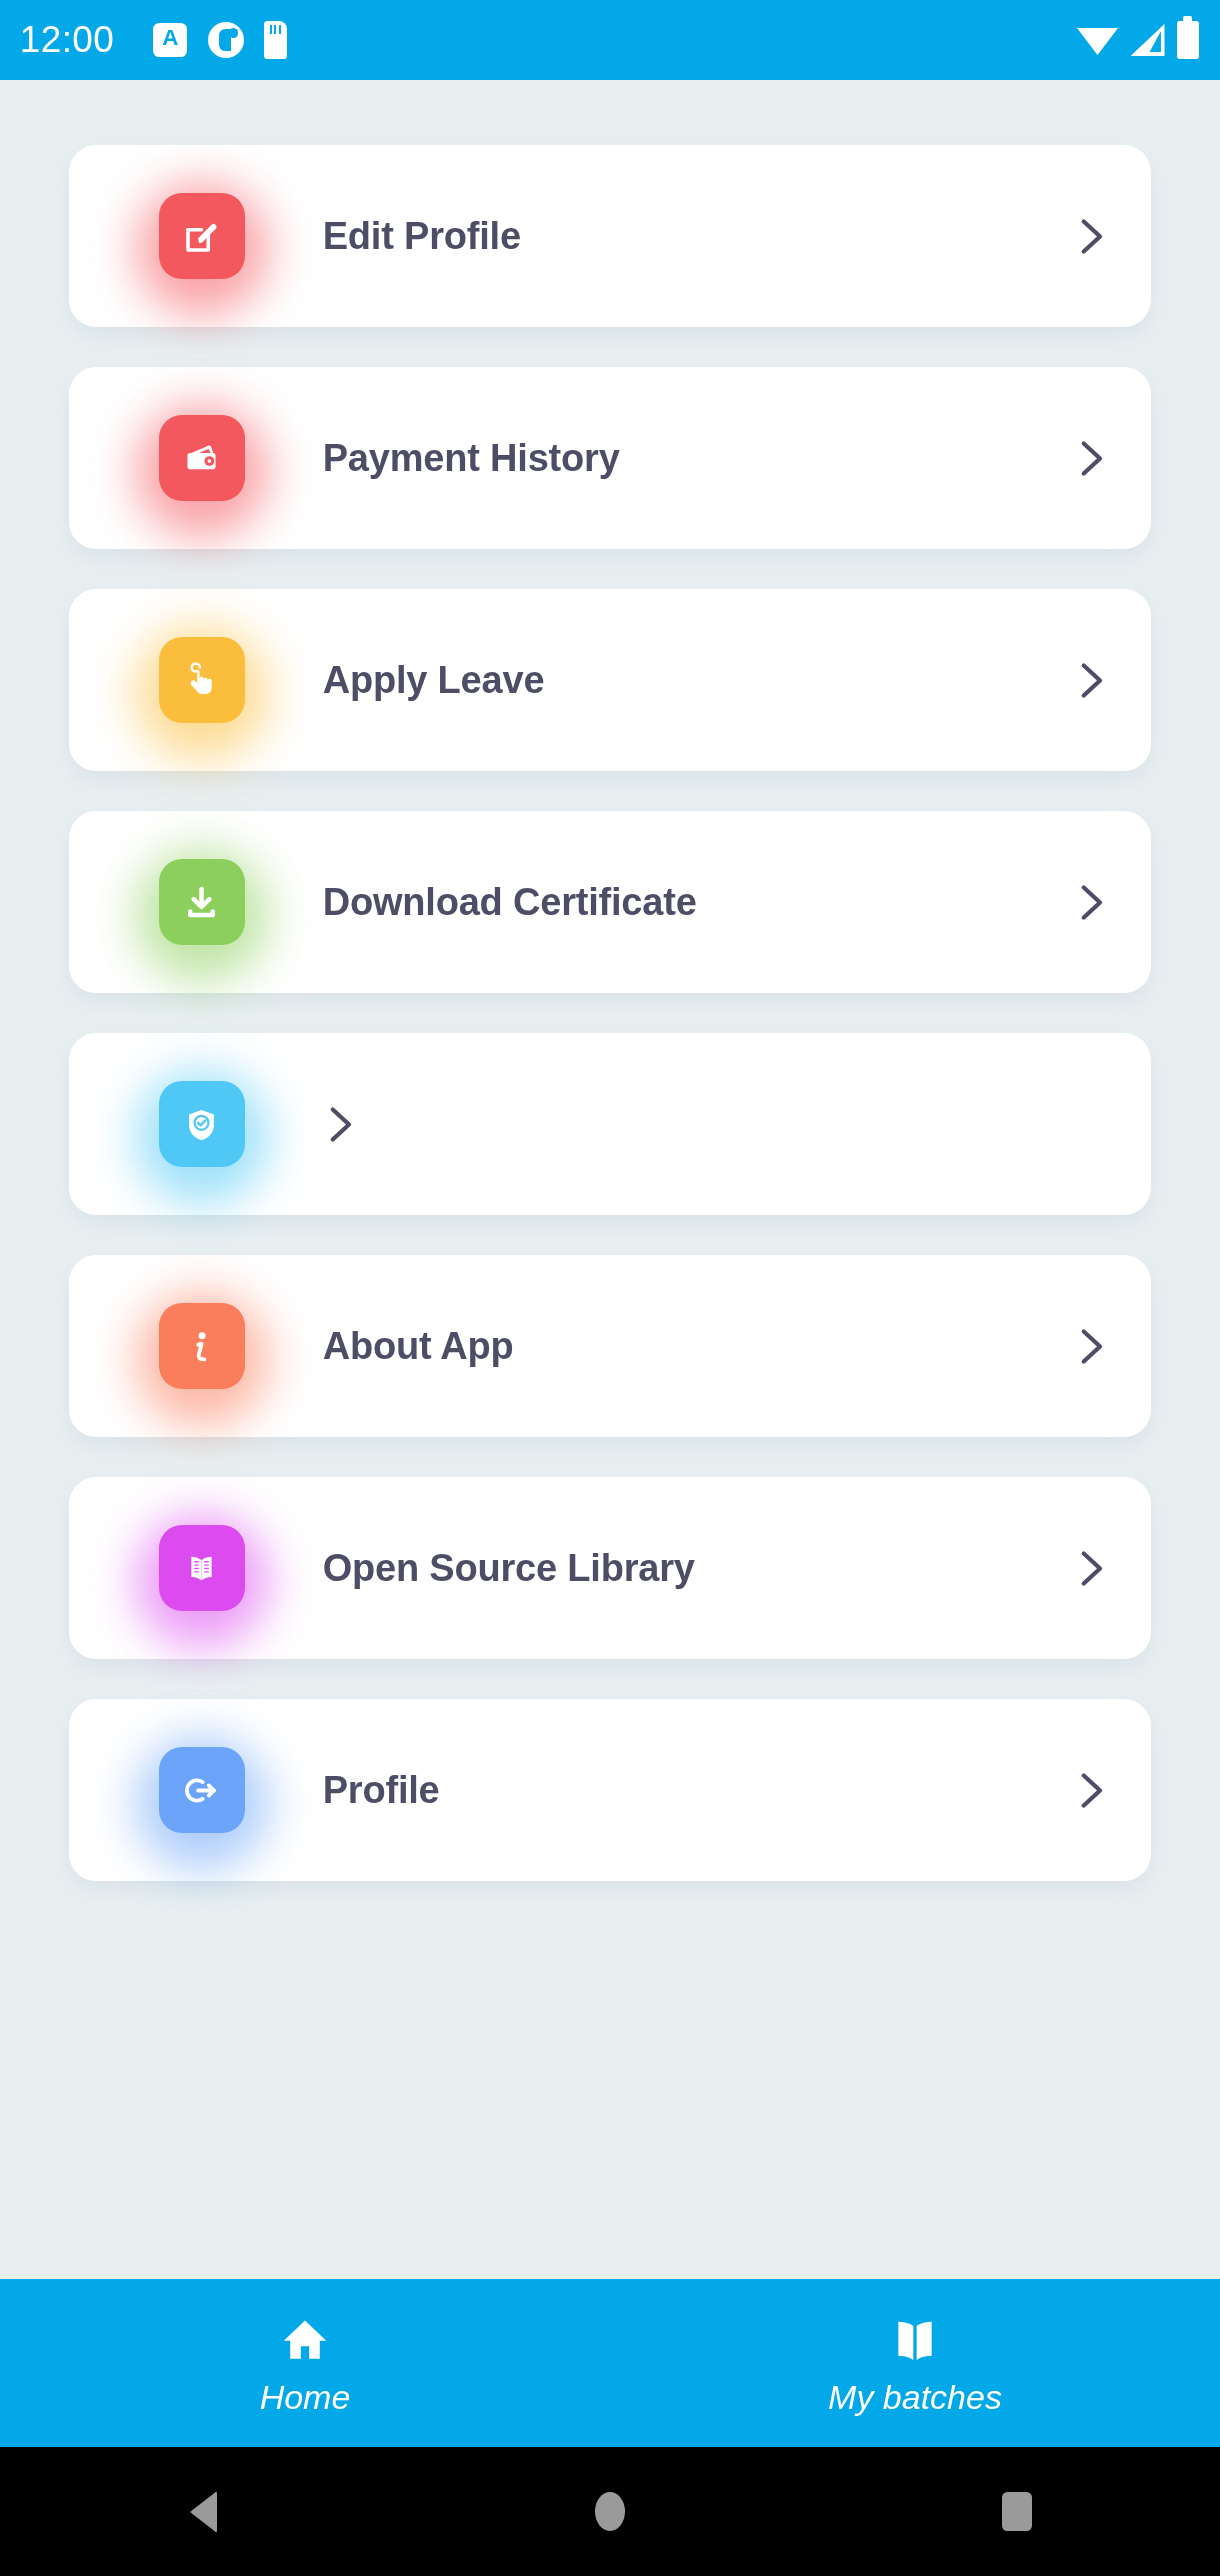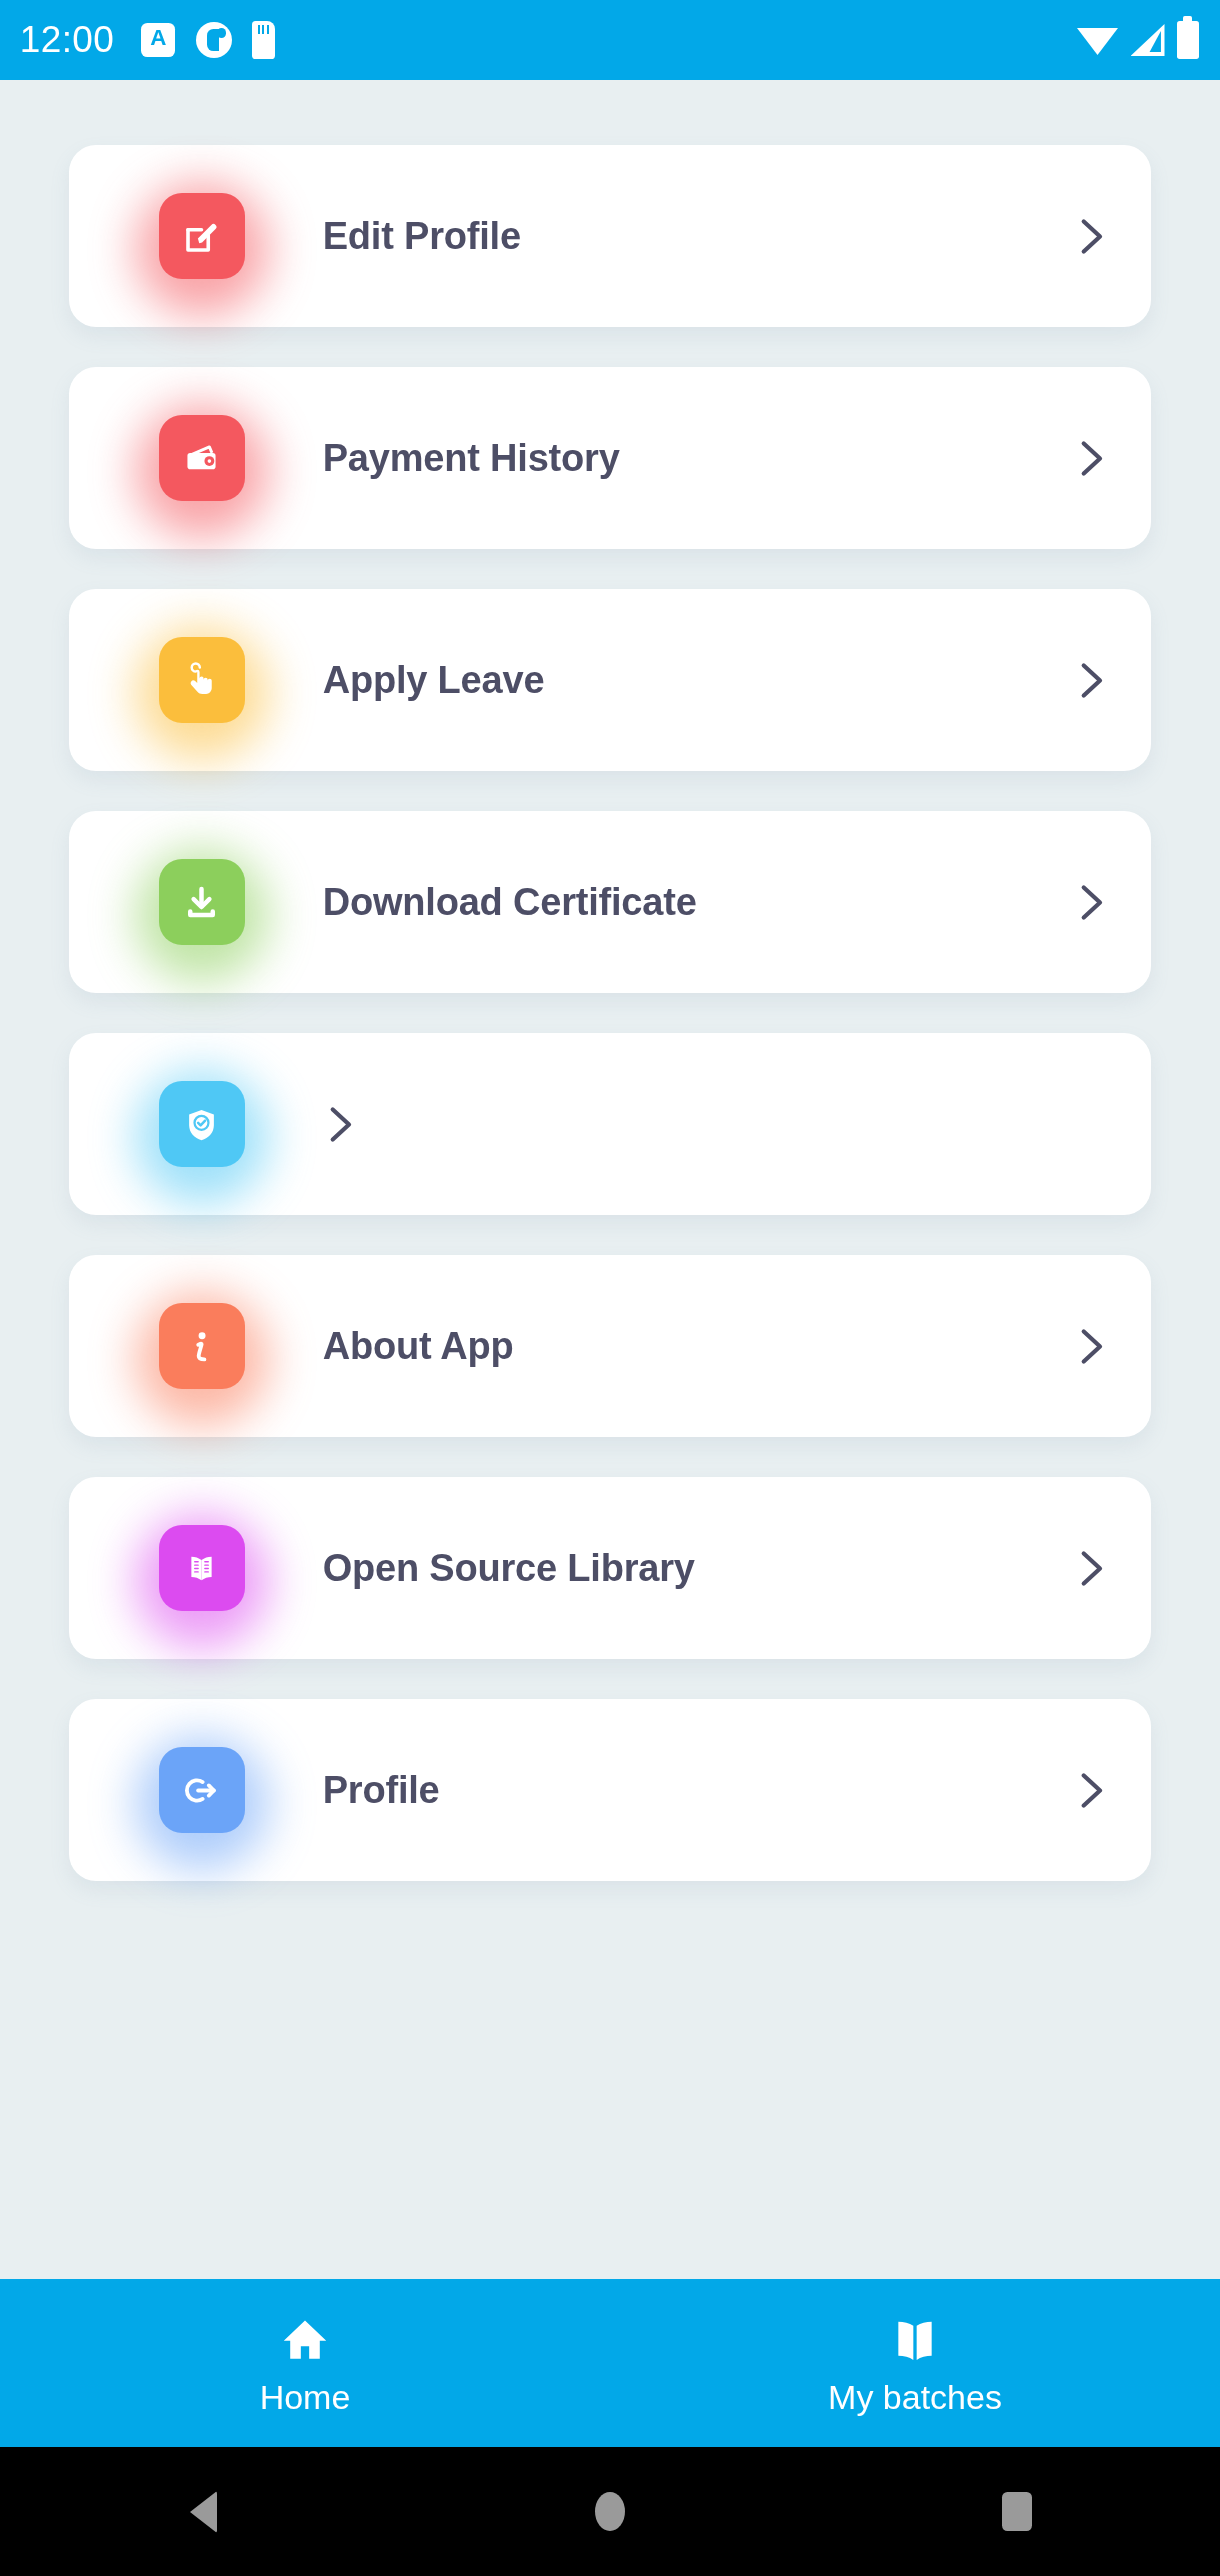--- a/index.html
+++ b/index.html
@@ -9,20 +9,21 @@
     font-family:"Liberation Sans", sans-serif;
     overflow:hidden;
   }
   #screen { position:relative; width:1220px; height:2576px; background:#E8EFF1; }
 
   
   .statusbar {
     position:absolute; top:0; left:0; width:1220px; height:80px;
     background:#02A8E8; display:flex; align-items:center;
     padding:0 21.5px 0 19.7px;
+    gap:12px;
   }
   .sb-time { color:#fff; font-size:37px; letter-spacing:0.4px; font-weight:400; }
   .sb-left-icons { display:flex; align-items:center; gap:20.6px; margin-left:27px; }
   .sb-spacer { flex:1; }
   .sb-right-icons { display:flex; align-items:center; gap:12.5px; }
   .ic-a {
     width:34px; height:34px; background:#fff; border-radius:6.3px;
     display:flex; align-items:center; justify-content:center;
     color:#02A8E8; font-size:22.4px; font-weight:700; line-height:1;
     padding-bottom:3.6px;
@@ -104,21 +105,21 @@
   }
   .chev svg { display:block; }
 
   
   .bottomnav {
     position:absolute; left:0; bottom:129px; width:1220px; height:168px;
     background:#02A8E8; display:flex;
   }
   .navtab {
     flex:1; display:flex; flex-direction:column; align-items:center;
-    justify-content:center; gap:15px; position:relative; color:#fff;
+    justify-content:center; gap:15px; position:relative; color:#fff;font-style:italic;
   }
   .navtab.active::before {
     content:""; position:absolute; top:-4.5px; left:0; right:0; height:4.5px; background:#FAFAFA;
   }
   .navtab .nl { font-size:34px; font-weight:400; line-height:1; }
   .navtab.active .nl { font-weight:700; }
   .navicon { height:52px; display:flex; align-items:flex-end; }
 
   
   .androidnav {

